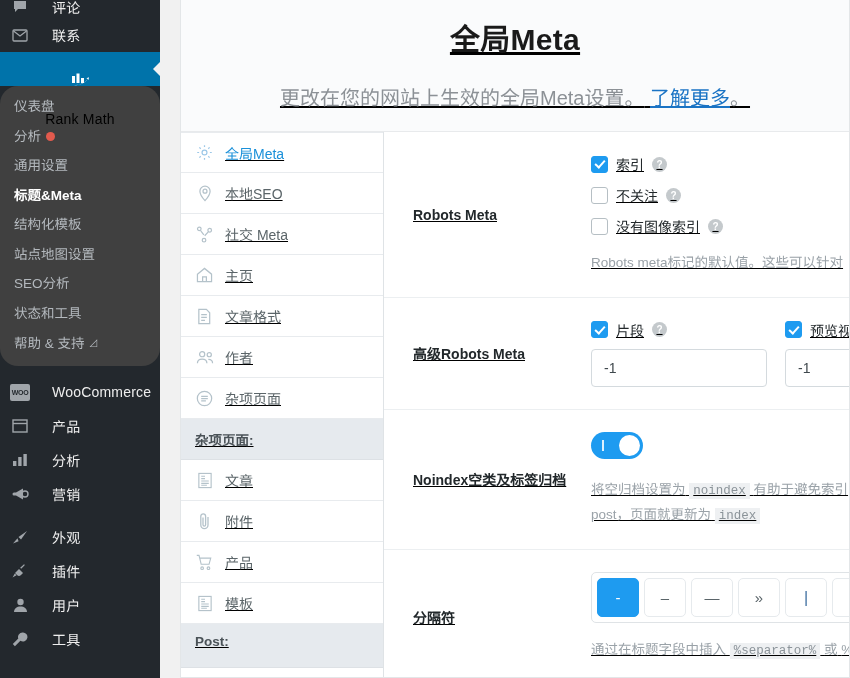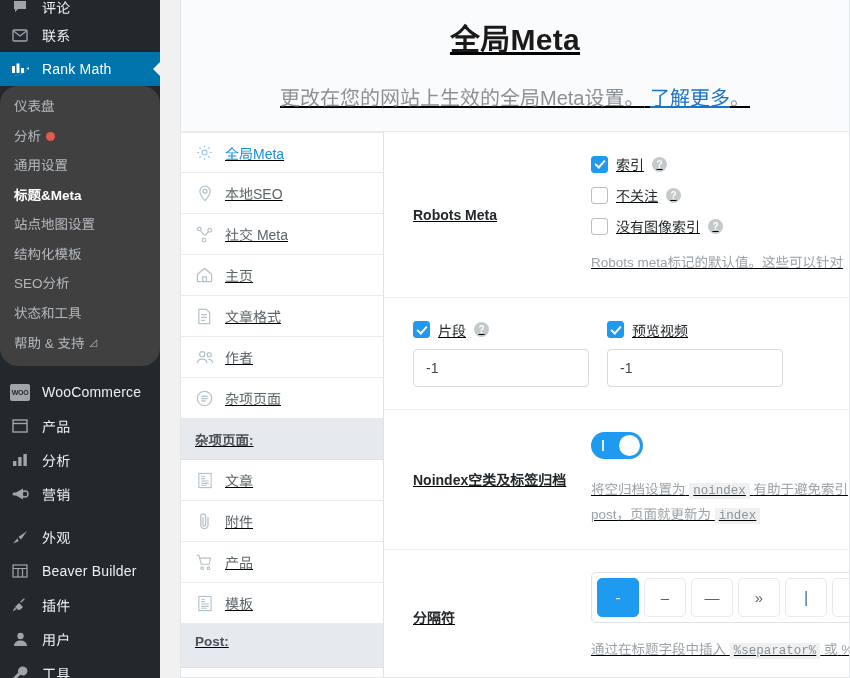--- a/index.html
+++ b/index.html
@@ -12,33 +12,33 @@
   }
   .screen { position: relative; width: 850px; height: 678px; display: flex; }
 
   
   .wp-sidebar {
     width: 160px; height: 678px; flex: 0 0 160px;
     background: #23282d; color: #eee;
     font-size: 14px; position: relative; overflow: hidden;
   }
   .wp-item {
-    display: flex; align-items: center; gap: 12px;
+    display: flex; align-items: center; gap: 22px;
     padding: 17px 10px; height: 34px;
     color: #eee; cursor: pointer; white-space: nowrap;
   }
   .wp-item .ic {
     width: 20px; height: 20px; flex: 0 0 20px;
     display: flex; align-items: center; justify-content: center;
     color: #a0a5aa; font-size: 15px; line-height: 1;
   }
   .wp-item .lbl { font-size: 14px; letter-spacing: .2px; }
   .wp-item.partial { height: 16px; align-items: flex-end; padding-bottom: 1px; overflow: hidden; }
   .wp-item.active {
-    background: #0073aa; color: #ffffff; position: relative;
+    background: #0073aa; color: #000000; position: relative; flex-direction: column;
   }
   .wp-item.active .ic { color: #fff; }
   .wp-item.active::after {
     content: ""; position: absolute; right: -1px; top: 50%;
     margin-top: -8px; border: 8px solid transparent;
     border-right-color: #f1f1f1; pointer-events: none;
   }
   .wp-submenu { background: #404040; padding: 6px 0 8px 0; border-radius: 18px; }
   .wp-sub-item {
     padding: 5px 10px 5px 14px; font-size: 13.5px; color: #b4b9be;
@@ -244,24 +244,24 @@
         <span>分析</span>
         <span class="dot-red"></span>
       </div>
       <div class="wp-sub-item">
         <span>通用设置</span>
       </div>
       <div class="wp-sub-item current">
         <span>标题&amp;Meta</span>
       </div>
       <div class="wp-sub-item">
+        <span>结构化模板</span>
+      </div>
+      <div class="wp-sub-item">
         <span>站点地图设置</span>
-      </div>
-      <div class="wp-sub-item">
-        <span>结构化模板</span>
       </div>
       <div class="wp-sub-item">
         <span>SEO分析</span>
       </div>
       <div class="wp-sub-item">
         <span>状态和工具</span>
       </div>
       <div class="wp-sub-item">
         <span>帮助 &amp; 支持</span>
         <span class="ext-ic">◿</span>
@@ -308,29 +308,20 @@
     <div class="wp-sep"></div>
 
     <div class="wp-item">
       <span class="ic">
         <svg width="16" height="15" viewBox="0 0 16 15" fill="#a0a5aa">
           <path d="M15 1L6.5 7 9 9.5 15 1z"></path>
             <path d="M5.5 8.2L1 13.5l5.6-2.2z"></path>
         </svg>
       </span>
       <span class="lbl">外观</span>
-    </div>
-    <div class="wp-item">
-      <span class="ic">
-        <svg width="16" height="14" viewBox="0 0 16 14" fill="none" stroke="#a0a5aa" stroke-width="1.2">
-          <rect x="1" y="1" width="14" height="12"></rect>
-            <path d="M1 4.5h14M6 4.5V13M10.5 4.5V13"></path>
-        </svg>
-      </span>
-      <span class="lbl">Beaver Builder</span>
     </div>
     <div class="wp-item">
       <span class="ic">
         <svg width="16" height="15" viewBox="0 0 16 15" fill="#a0a5aa">
           <path d="M3 9l4-4 4 4-2 2a2.8 2.8 0 01-4 0z"></path>
             <path d="M8.2 3.8L12 .2l.9.9L9.2 4.8z"></path>
             <path d="M2.8 9.5L.5 13.5l4-2.3z"></path>
         </svg>
       </span>
       <span class="lbl">插件</span>
@@ -496,20 +487,21 @@
               <div class="cbrow">
                 <span class="cbox"></span>
                 <span class="cb-label">没有图像索引</span>
                 <span class="help">?</span>
               </div>
               <div class="desc">Robots meta标记的默认值。这些可以针对</div>
             </div>
           </div>
 
           <div class="field">
+            <div class="field-label">高级Robots Meta</div>
             <div class="field-ctrl">
               <div class="adv-grid">
                 <div class="adv-col">
                   <div class="cbrow">
                     <span class="cbox on"></span>
                     <span class="cb-label">片段</span>
                     <span class="help">?</span>
                   </div>
                   <input class="num-input" type="text" value="-1" style="">
                 </div>

